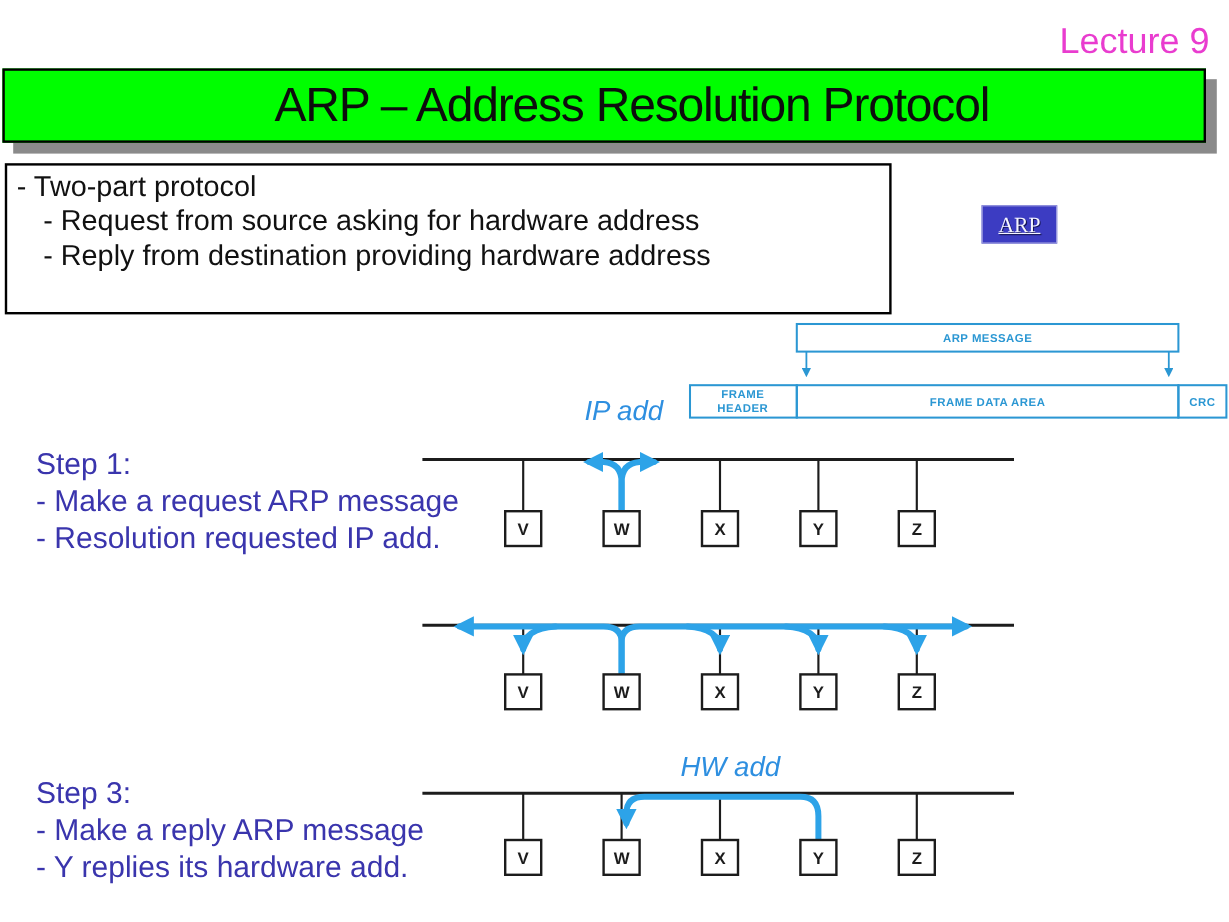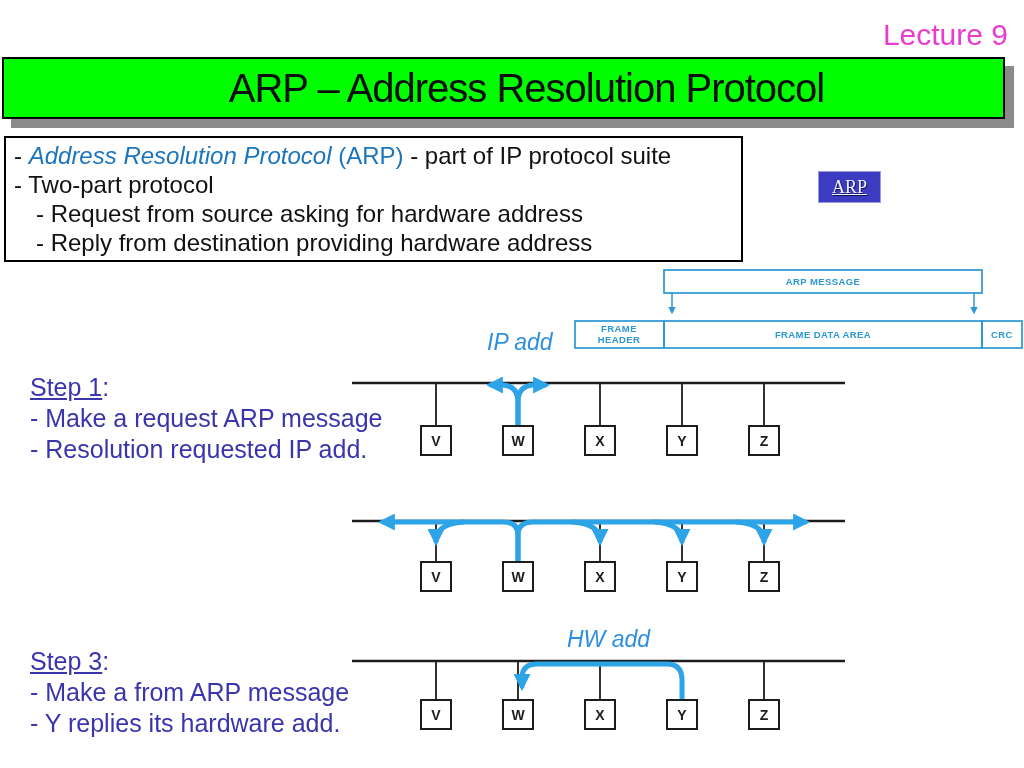--- a/index.html
+++ b/index.html
@@ -35,21 +35,21 @@
     background:#3c3cc2; border:1px solid #9a9ade;
     display:flex; align-items:center; justify-content:center;
     color:#f4f4ff; font-size:18px; text-decoration:underline;
     text-shadow:1px 1px 0 #141452;
     font-family:Liberation Serif, serif;
   }
   .step-block {
     position:absolute; left:30px; color:#3a35ad;
     font-size:25px; line-height:31px; white-space:nowrap;
   }
-  .step-block .step-title { text-decoration:underline; }
+  .step-block .step-title { }
   .dia-label {
     position:absolute; color:#2e8fe0; font-size:23px; font-style:italic;
     white-space:nowrap;
   }
   svg { position:absolute; overflow:visible; }
   .bus  { stroke:#1c1c1c; stroke-width:2.5; }
   .stem { stroke:#1c1c1c; stroke-width:1.8; }
   .nbox { fill:#ffffff; stroke:#1c1c1c; stroke-width:2; }
   .node-letter {
     font-family:"Liberation Sans",sans-serif; font-weight:bold;
@@ -80,21 +80,20 @@
     </defs>
   </svg>
 
   <div class="lecture">Lecture 9</div>
 
   <div class="banner">
     <span class="title-text">ARP – Address Resolution Protocol</span>
   </div>
 
   <div class="intro-box">
-    <div class="intro-line"><span>- </span><span class="blue italic">Address Resolution Protocol</span><span class="blue"> (ARP)</span><span> - part of IP protocol suite</span></div>
     <div class="intro-line">- Two-part protocol</div>
     <div class="intro-line indent">- Request from source asking for hardware address</div>
     <div class="intro-line indent">- Reply from destination providing hardware address</div>
   </div>
 
   <div class="arp-badge">
     <span>ARP</span>
   </div>
 
   <svg style="left:565px;top:262px" width="459" height="92">
@@ -111,21 +110,21 @@
     <text class="ftext" x="437" y="76">CRC</text>
   </svg>
 
   <div class="step-block" style="top:372px">
     <div><span class="step-title">Step 1</span><span>:</span></div>
     <div>- Make a request ARP message</div>
     <div>- Resolution requested IP add.</div>
   </div>
   <div class="step-block" style="top:646px">
     <div><span class="step-title">Step 3</span><span>:</span></div>
-    <div>- Make a from ARP message</div>
+    <div>- Make a reply ARP message</div>
     <div>- Y replies its hardware add.</div>
   </div>
 
   <div class="dia-label" style="left:487px;top:329px">IP add</div>
   <div class="dia-label" style="left:567px;top:626px">HW add</div>
 
   <svg style="left:345px;top:340px" width="530" height="125">
     <line class="bus" x1="7" y1="43" x2="500" y2="43"></line>
     <line class="stem" x1="91" y1="43" x2="91" y2="86"></line>
     <line class="stem" x1="255" y1="43" x2="255" y2="86"></line>

